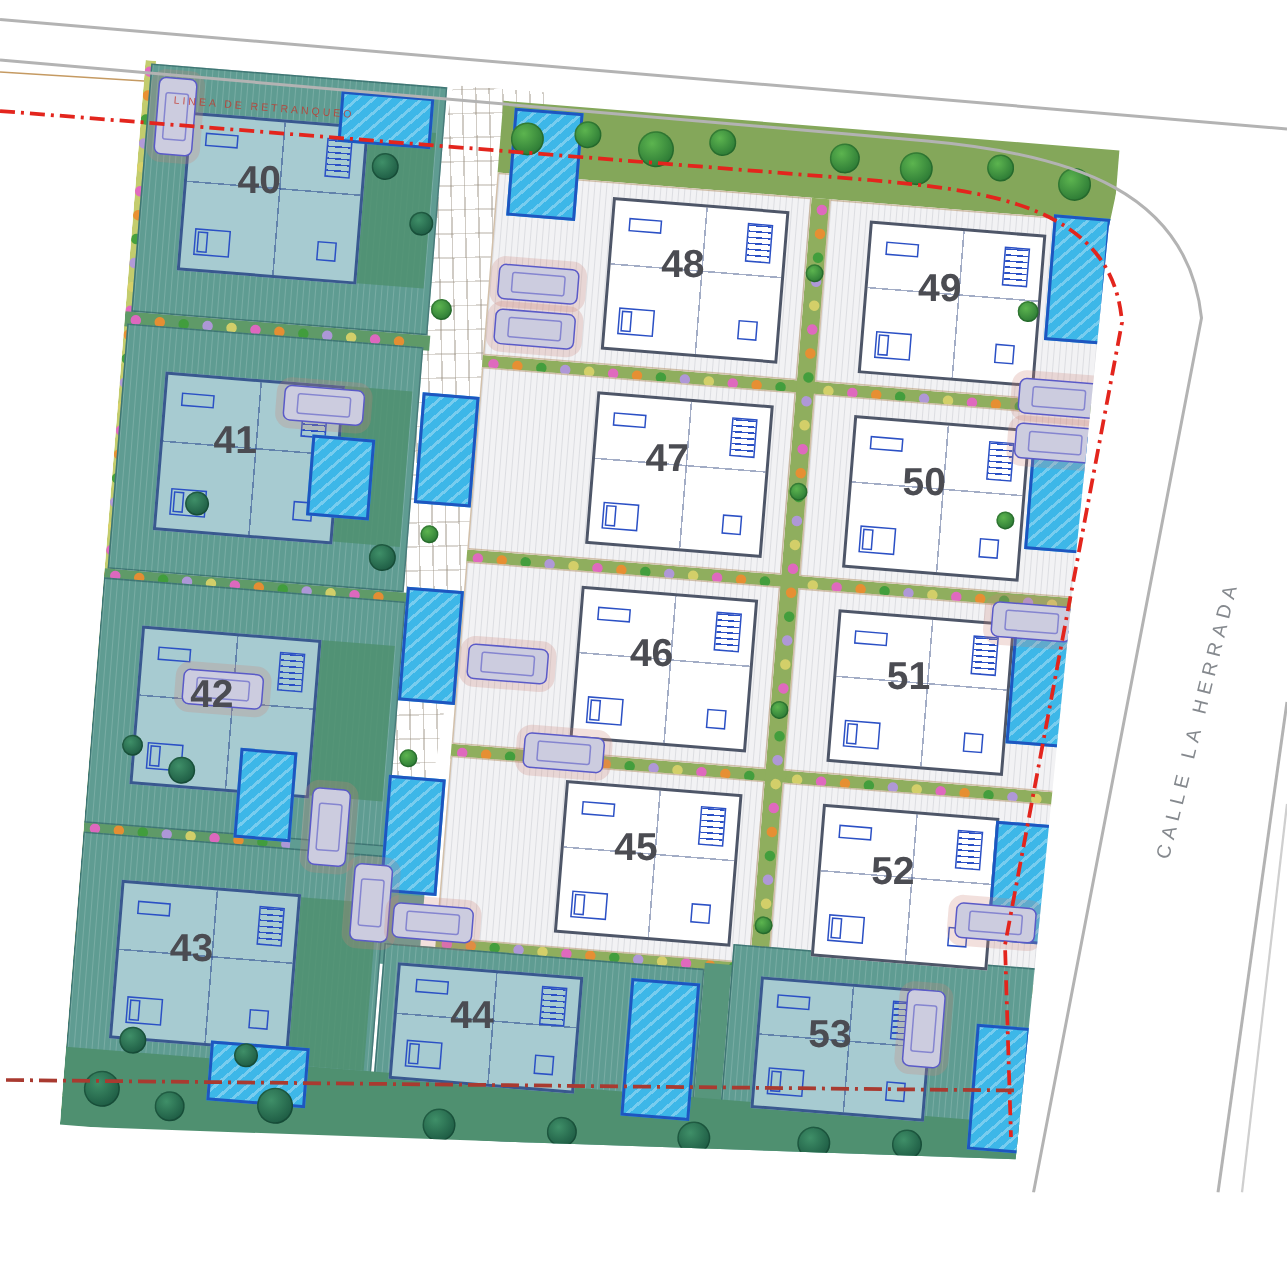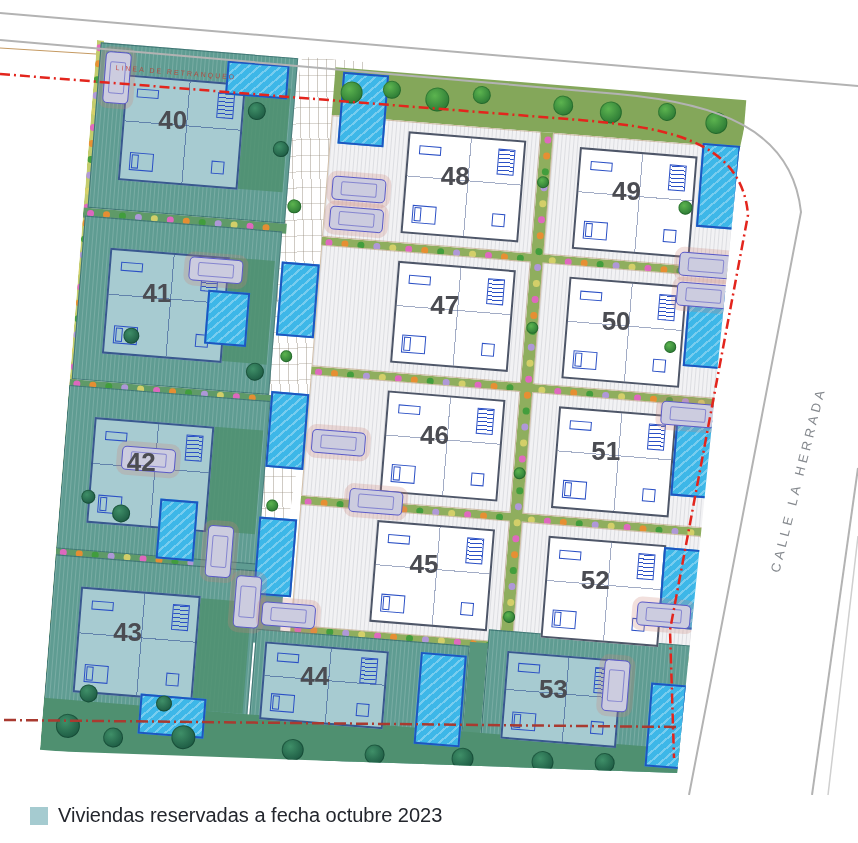--- a/index.html
+++ b/index.html
@@ -516,17 +516,13 @@
     <path d="M858,468 L812,795" fill="none" style="stroke:var(--street-gray)" stroke-width="2"></path>
     <path d="M858,536 L828,795" fill="none" stroke="#cfcfcf" stroke-width="1.5"></path>
     <path d="M0,48 L96,54" fill="none" style="stroke:var(--tan)" stroke-width="1"></path>
     <path d="M0,74 L580,120 C660,127 742,138 748,215 L670,630 L674,758" fill="none" style="stroke:var(--red-line)" stroke-width="2.5" stroke-dasharray="10 4 2 4"></path>
     <path d="M4,720 L678,727" fill="none" style="stroke:var(--red-line-dark)" stroke-width="2.5" stroke-dasharray="12 4 2 4"></path>
   </svg>
 
   <div class="street-label">CALLE LA HERRADA</div>
   <div class="setback-label">LINEA DE RETRANQUEO</div>
 
-  <div class="legend">
-    <span class="legend-swatch" id="legend-swatch" style="background: rgb(165, 203, 208);"></span>
-    <span class="legend-text">Viviendas reservadas a fecha octubre 2023</span>
-  </div>
 </div>
 
 </body></html>

